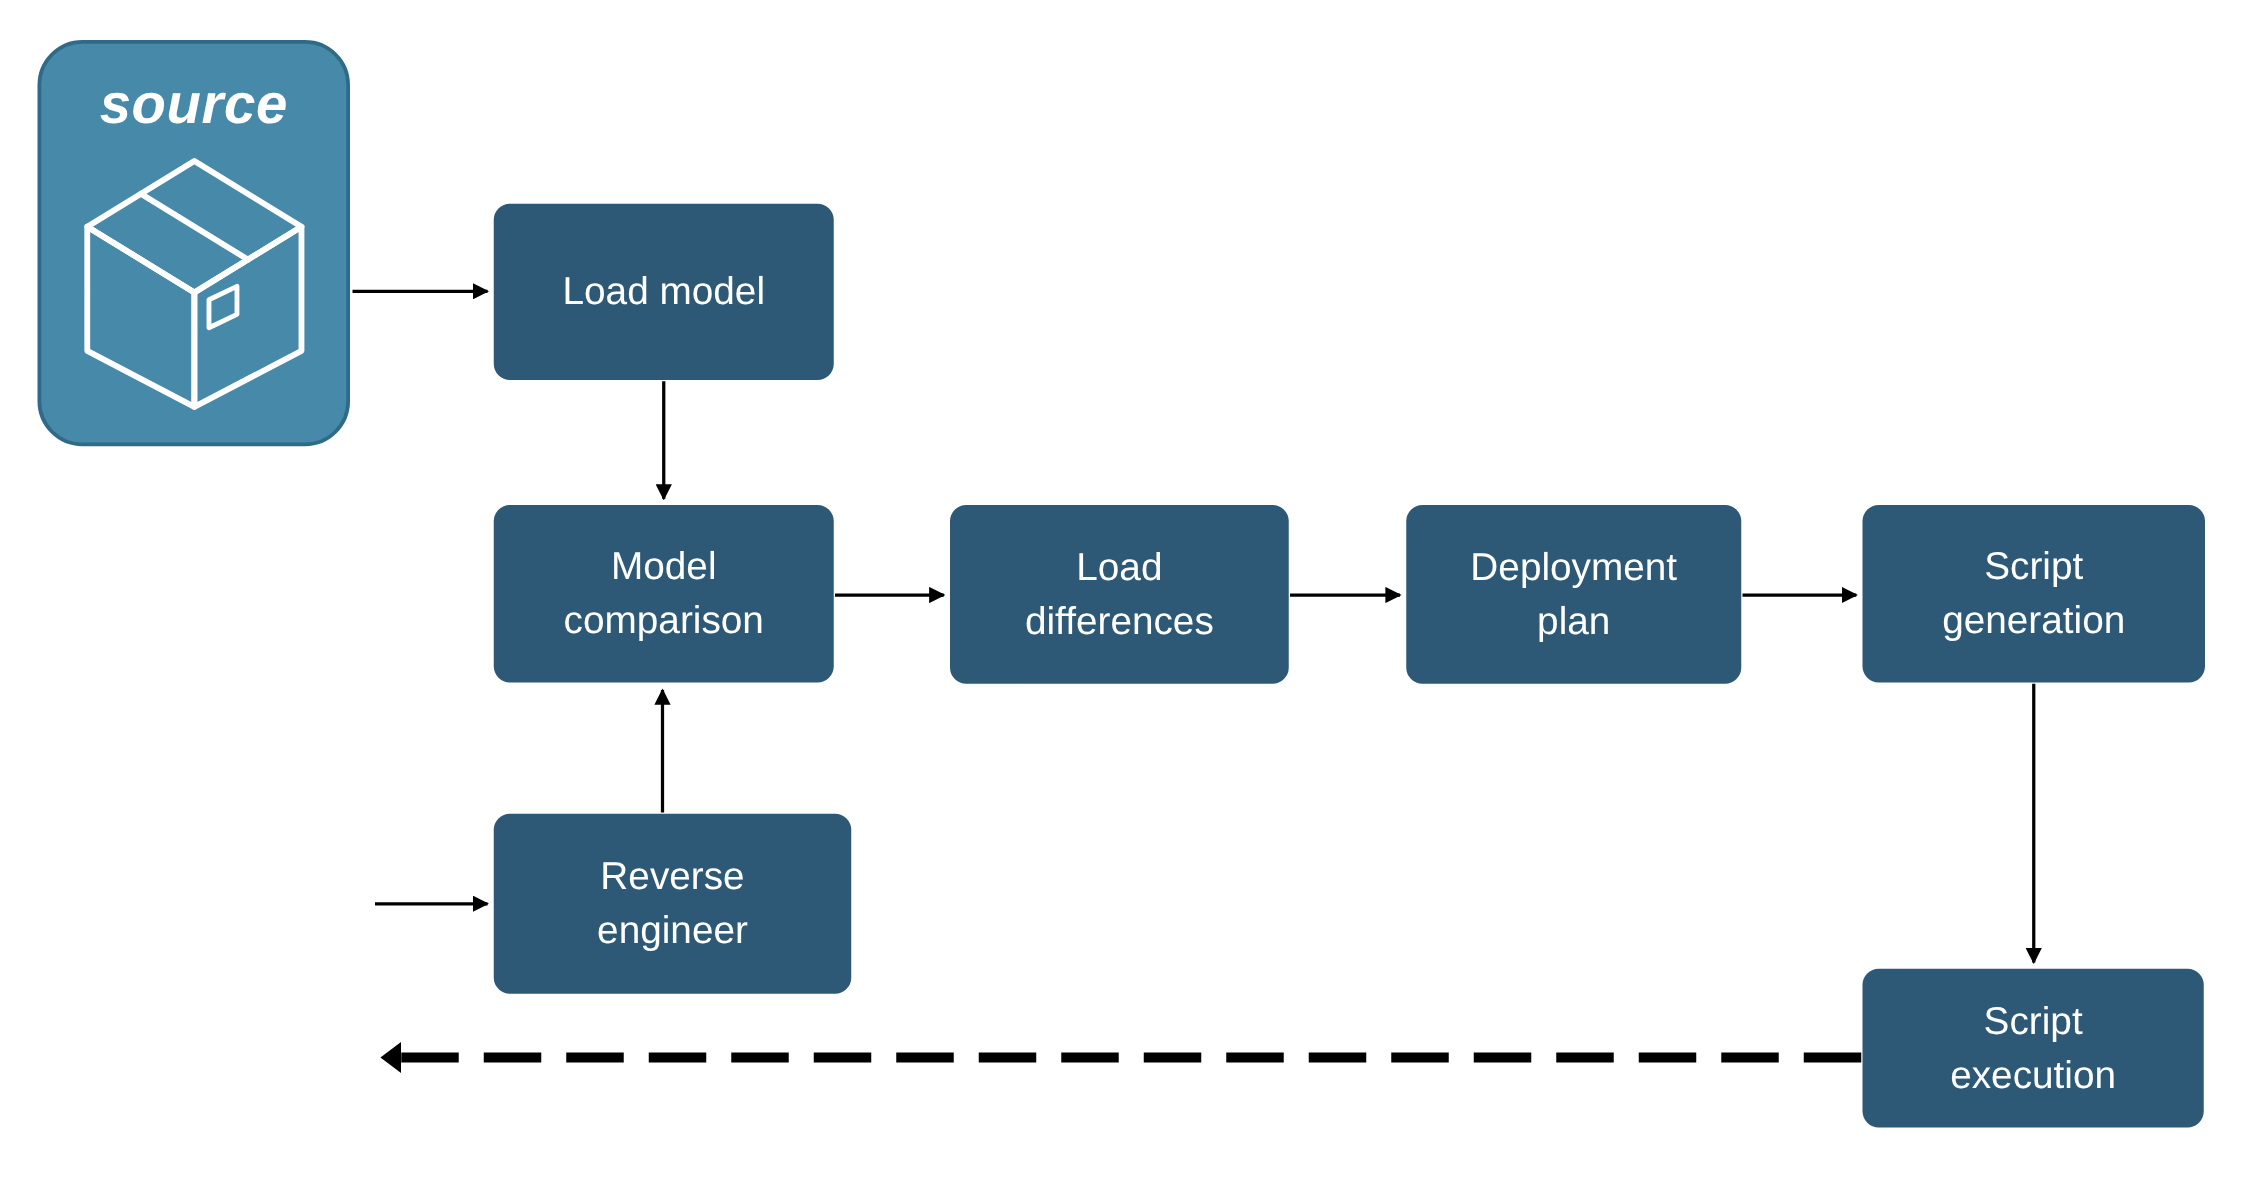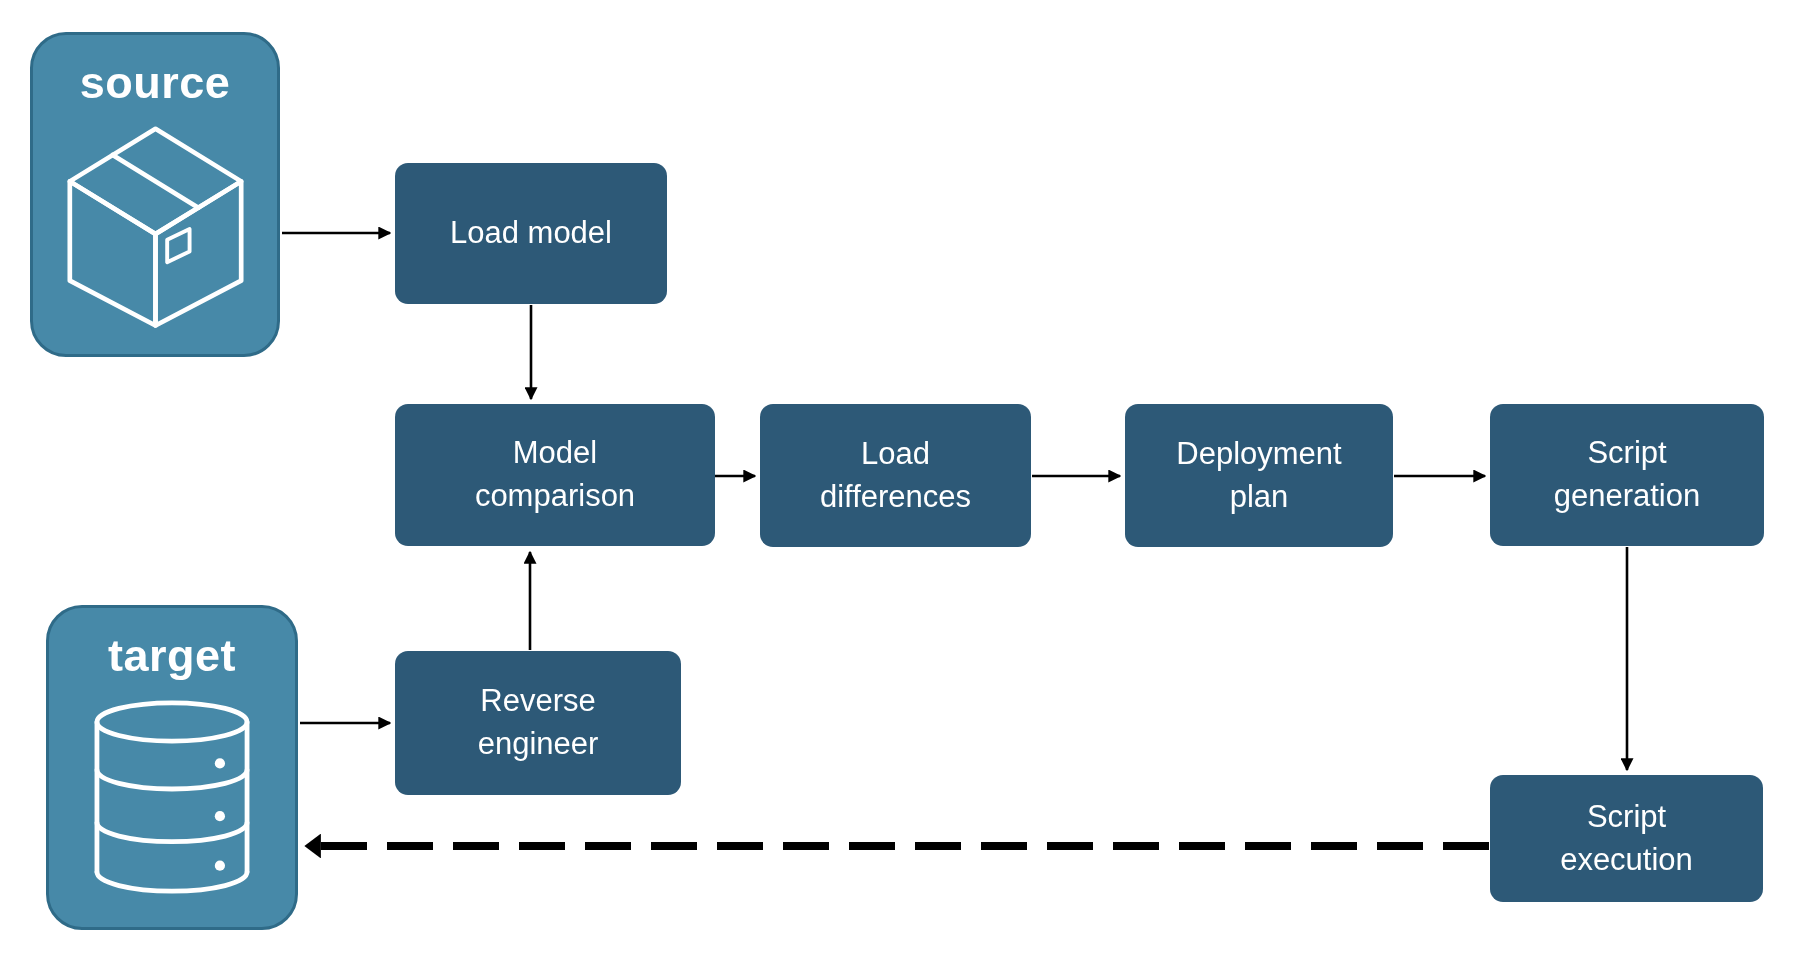--- a/index.html
+++ b/index.html
@@ -29,33 +29,33 @@
     border-radius:13px;
     display:flex;align-items:center;justify-content:center;
     text-align:center;
     font-size:31px;line-height:1.38;
   }
   .process .label{display:block;max-width:200px;}
   .endpoint{
     background:var(--endpoint-fill);
     border:3px solid var(--endpoint-border);
     border-radius:36px;
-    display:flex;flex-direction:column;align-items:center;
+    display:flex;flex-direction:column;align-items:center;font-style:italic;
   }
   .endpoint .label{
     font-size:45px;font-weight:bold;
     margin-top:22px;
     letter-spacing:0.5px;
   }
   .endpoint .icon{flex:0 0 auto;}
   
   #node-source          {left:30px;  top:32px;  width:250px; height:325px;}
   #node-target          {left:46px;  top:605px; width:252px; height:325px;}
   #node-load-model      {left:395px; top:163px; width:272px; height:141px;}
-  #node-model-comparison{left:395px; top:404px; width:320px; height:142px;}
+  #node-model-comparison{left:395px; top:404px; width:272px; height:142px;}
   #node-model-differences{left:760px; top:404px; width:271px; height:143px;}
   #node-deployment-plan {left:1125px;top:404px; width:268px; height:143px;}
   #node-script-generation{left:1490px;top:404px; width:274px; height:142px;}
   #node-reverse-engineer{left:395px; top:651px; width:286px; height:144px;}
   #node-script-execution{left:1490px;top:775px; width:273px; height:127px;}
   #node-source .icon{margin-top:12px;}
   #node-target .icon{margin-top:16px;}
   .iconart{stroke:#FFFFFF;fill:none;stroke-linejoin:round;stroke-linecap:round;}
   .connector{stroke:var(--connector);fill:none;}
   .connector.solid{stroke-width:2.6px;}
@@ -110,36 +110,20 @@
       <g class="iconart" stroke-width="2.4">
         <polygon points="50,4 94,31 50,58 6,31"></polygon>
         <polygon points="6,31 50,58 50,105 6,82"></polygon>
         <polygon points="50,58 94,31 94,82 50,105"></polygon>
         <line x1="28" y1="17.5" x2="72" y2="44.5"></line>
         <polygon points="56,61 67.5,55.5 67.5,67 56,72.5" stroke-width="2"></polygon>
       </g>
     </svg>
   </div>
 
-  <div class="node endpoint" id="node-target">
-    <span class="label">target</span>
-    <svg class="icon" width="160" height="198" viewBox="0 0 100 124" xmlns="http://www.w3.org/2000/svg">
-      <g class="iconart" stroke-width="3">
-        <ellipse cx="50" cy="15" rx="47" ry="12"></ellipse>
-        <path d="M3,15 L3,109"></path>
-        <path d="M97,15 L97,109"></path>
-        <path d="M3,45  A47,12 0 0 0 97,45"></path>
-        <path d="M3,78  A47,12 0 0 0 97,78"></path>
-        <path d="M3,109 A47,12 0 0 0 97,109"></path>
-        <circle cx="80" cy="41" r="3.2" fill="#FFFFFF" stroke="none"></circle>
-        <circle cx="80" cy="74" r="3.2" fill="#FFFFFF" stroke="none"></circle>
-        <circle cx="80" cy="105" r="3.2" fill="#FFFFFF" stroke="none"></circle>
-      </g>
-    </svg>
-  </div>
 
   <div class="node process" id="node-load-model">
     <span class="label">Load model</span>
   </div>
 
   <div class="node process" id="node-model-comparison">
     <span class="label">Model comparison</span>
   </div>
 
   <div class="node process" id="node-model-differences">

